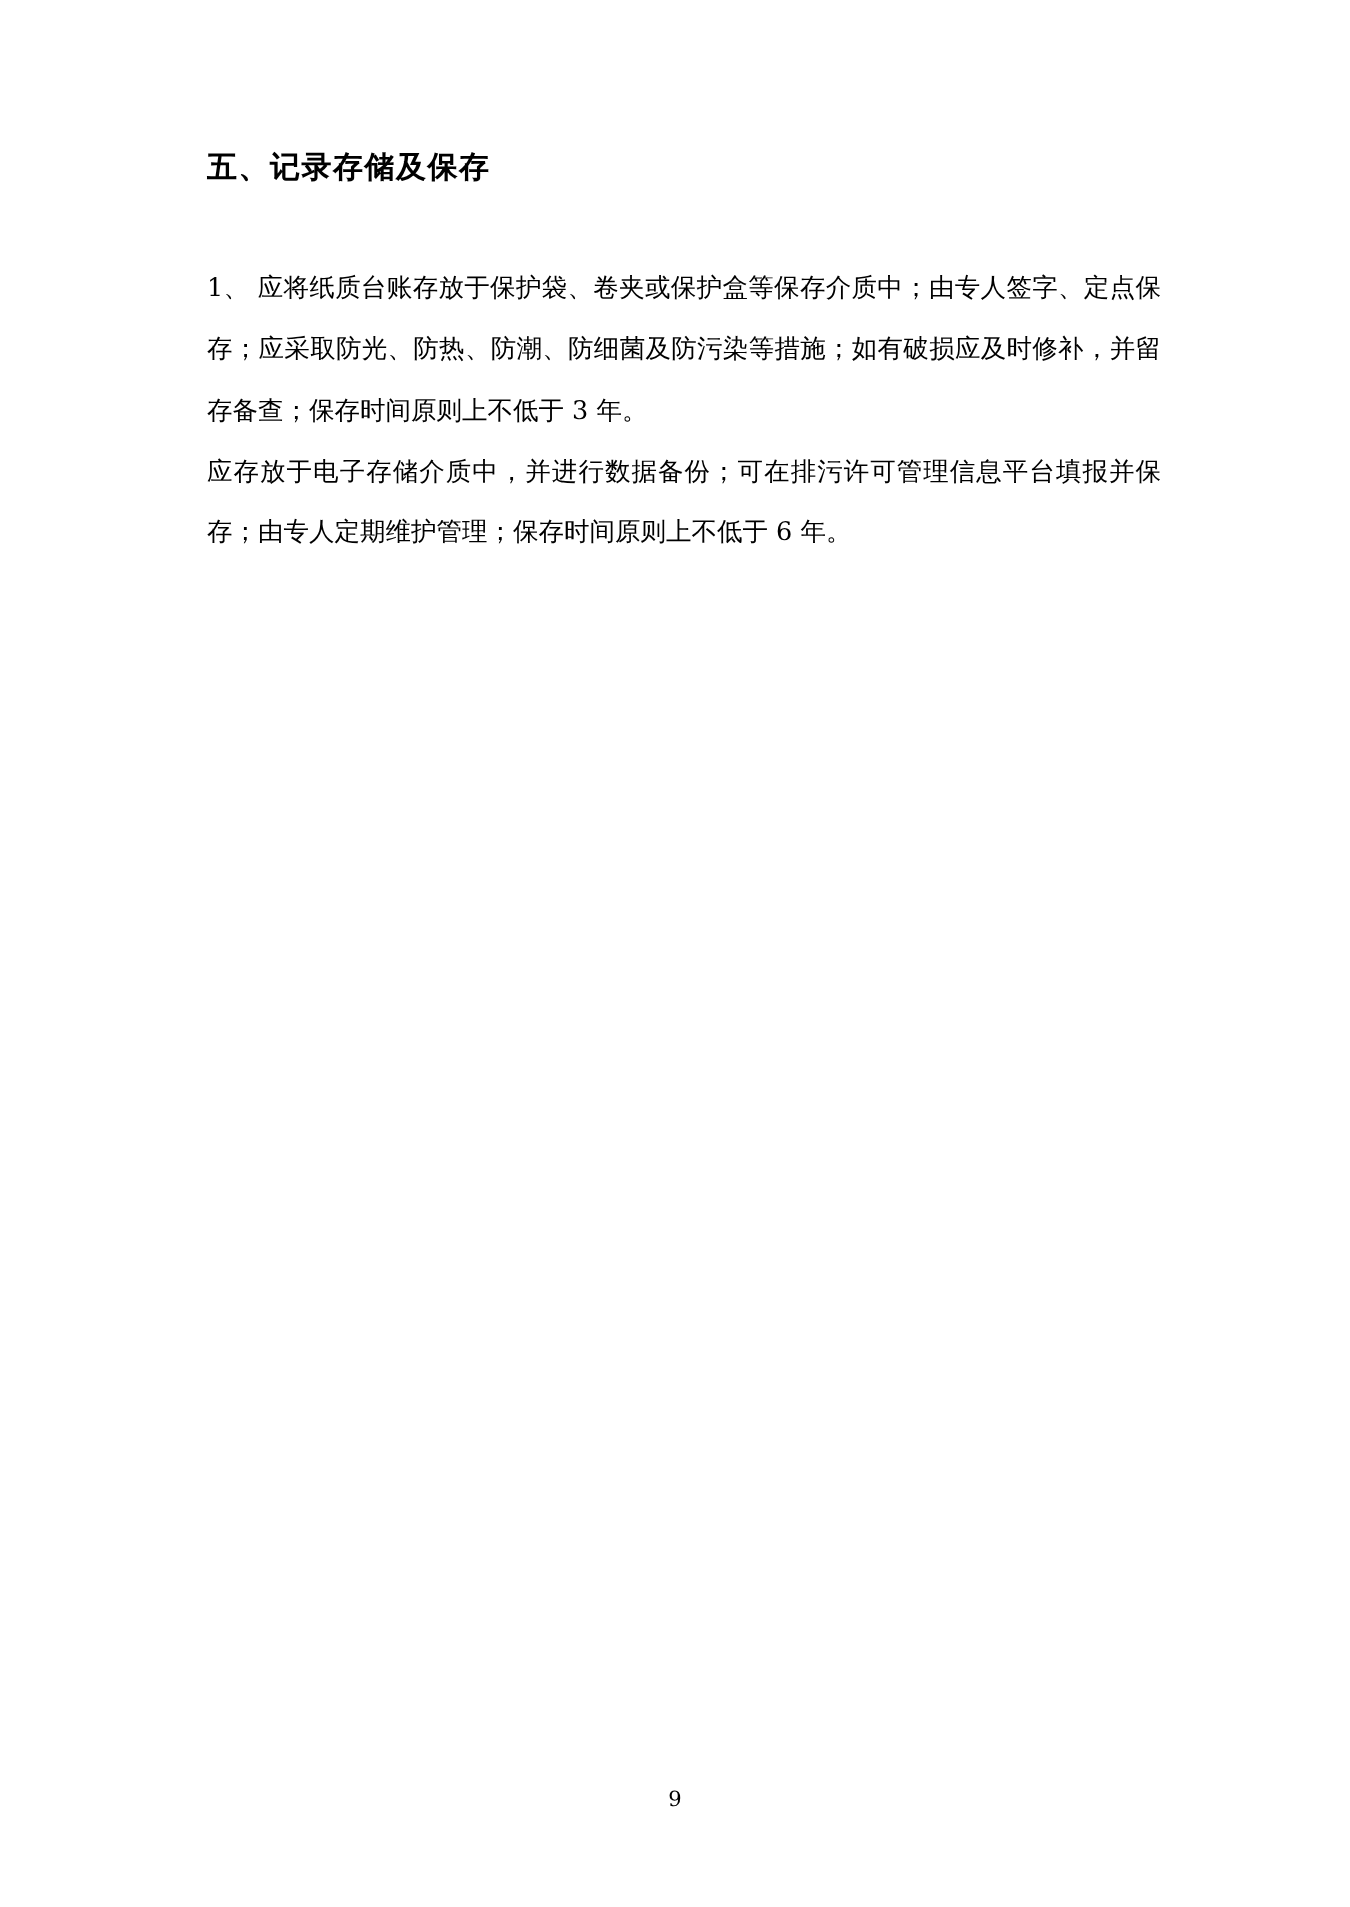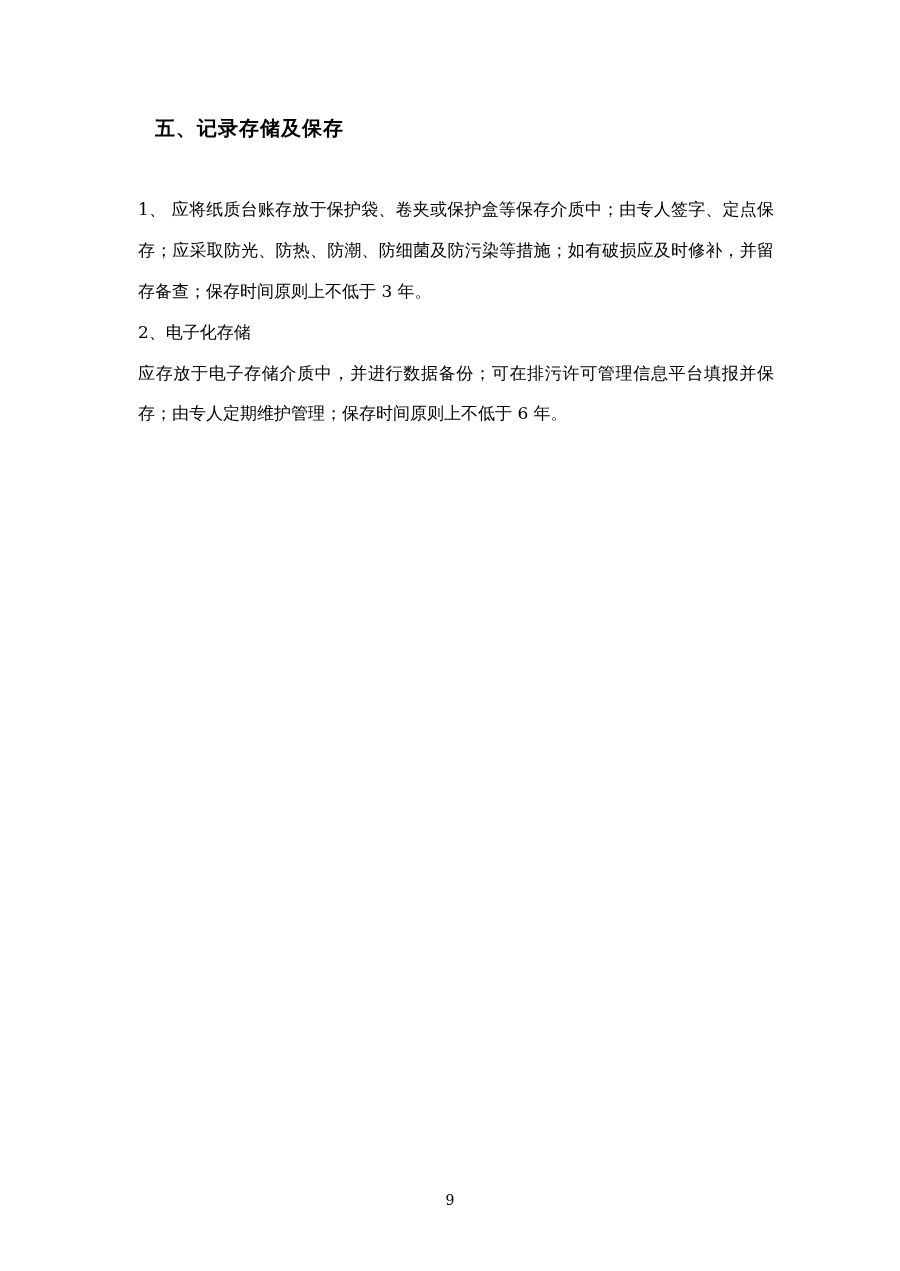--- a/index.html
+++ b/index.html
@@ -20,21 +20,21 @@
     position: absolute;
     left: 138px;
     top: 96px;
     width: 636px;
   }
   .heading {
     font-family: "DejaVu Sans", "Liberation Sans", sans-serif;
     font-weight: bold;
     font-size: 20px;
     letter-spacing: 1px;
-    margin: 17px;
+    margin: 0;
     line-height: 1.5;
   }
   .para-block {
     margin-top: 46px;
   }
   .para {
     font-family: "DejaVu Serif", "Liberation Serif", serif;
     font-size: 17px;
     line-height: 41px;
     margin: 0;
@@ -66,21 +66,20 @@
 <body>
 
 <div class="page">
 
   <div class="content">
 
     <h1 class="heading">五、记录存储及保存</h1>
 
     <div class="para-block">
       <p class="para para-1">1、 应将纸质台账存放于保护袋、卷夹或保护盒等保存介质中；由专人签字、定点保存；应采取防光、防热、防潮、防细菌及防污染等措施；如有破损应及时修补，并留存备查；保存时间原则上不低于 3 年。</p>
-      <p class="para para-2">2、电子化存储</p>
       <p class="para para-3">应存放于电子存储介质中，并进行数据备份；可在排污许可管理信息平台填报并保存；由专人定期维护管理；保存时间原则上不低于 6 年。</p>
     </div>
 
   </div>
 
   <div class="footer">9</div>
 
 </div>
 
 </body></html>

